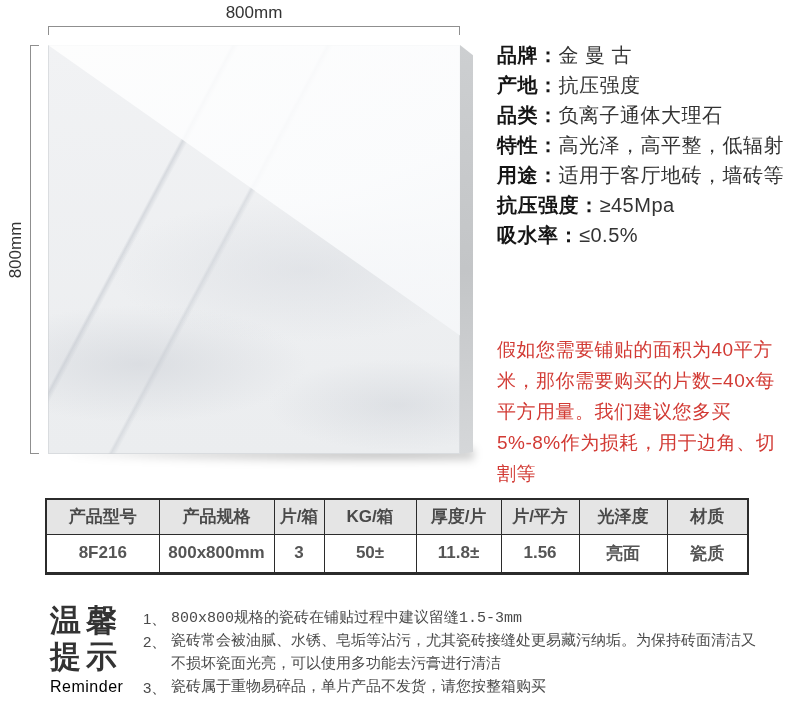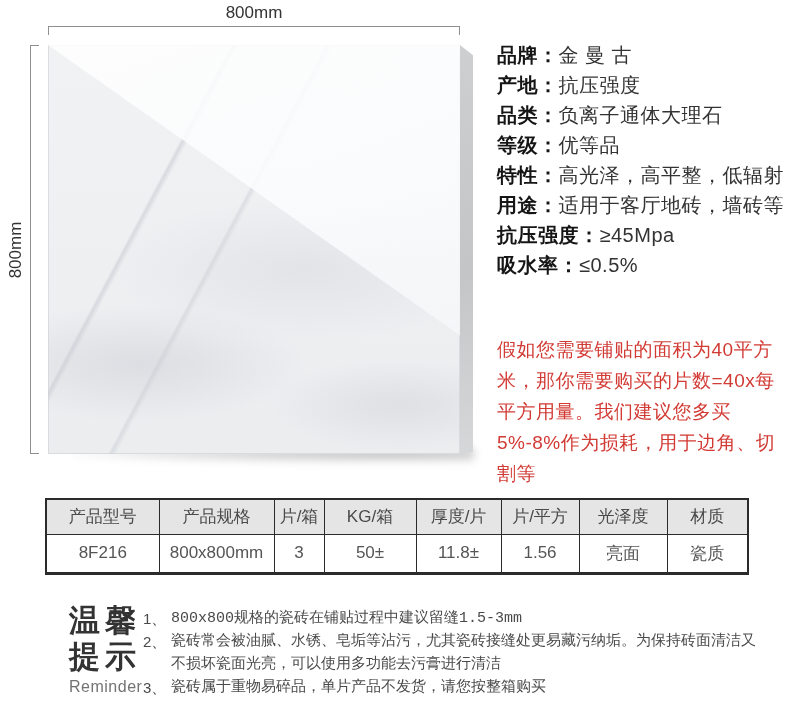--- a/index.html
+++ b/index.html
@@ -77,35 +77,35 @@
   
   .spec-table {
     position:absolute; left:45px; top:498px; width:702px;
     border-collapse:collapse; table-layout:fixed;
     border:2px solid var(--border-dark, #2b2b2b);
     border-bottom-width:3px;
   }
   .spec-table th, .spec-table td {
     border:1.5px solid var(--border-dark, #2b2b2b);
     text-align:center; vertical-align:middle;
-    font-weight:400; overflow:hidden;
+    font-weight:700; overflow:hidden;
   }
   .spec-table th {
     height:35px; background:var(--table-header-bg, #e5e5e5);
     font-size:17px; color:#4a4a4a;
   }
   .spec-table td { height:39px; font-size:17px; color:#555; }
 
   
-  .reminder-title { position:absolute; left:69px; top:603px; width:90px; text-align:left; }
+  .reminder-title { position:absolute; left:50px; top:603px; width:90px; text-align:left; }
   .reminder-title .big {
     font-size:31px; line-height:36px; font-weight:700;
     color:#333; letter-spacing:5px; white-space:nowrap;
   }
-  .reminder-sub { font-size:16px; color:#737373; margin-top:3px; letter-spacing:.5px; }
+  .reminder-sub { font-size:16px; color:#000000; margin-top:3px; letter-spacing:.5px; }
 
   .notes { position:absolute; left:143px; top:607px; width:614px; }
   .note { display:flex; font-size:15px; line-height:23px; color:#4a4a4a; }
   .note-num { flex:none; width:28px; }
   .note-text { flex:1;font-family:Liberation Mono, monospace; }
 </style>
 </head>
 <body>
 
 <div class="page">
@@ -118,21 +118,20 @@
   <div class="tile-shadow"></div>
   <div class="tile">
     <div class="tile-gloss"></div>
   </div>
   <div class="tile-side"></div>
 
   <div class="specs">
     <div class="spec-row"><span class="spec-label">品牌：</span><span class="spec-value">金 曼 古</span></div>
     <div class="spec-row"><span class="spec-label">产地：</span><span class="spec-value">抗压强度</span></div>
     <div class="spec-row"><span class="spec-label">品类：</span><span class="spec-value">负离子通体大理石</span></div>
-    <div class="spec-row"><span class="spec-label">等级：</span><span class="spec-value">优等品</span></div>
     <div class="spec-row"><span class="spec-label">特性：</span><span class="spec-value">高光泽，高平整，低辐射</span></div>
     <div class="spec-row"><span class="spec-label">用途：</span><span class="spec-value">适用于客厅地砖，墙砖等</span></div>
     <div class="spec-row"><span class="spec-label">抗压强度：</span><span class="spec-value">≥45Mpa</span></div>
     <div class="spec-row"><span class="spec-label">吸水率：</span><span class="spec-value">≤0.5%</span></div>
   </div>
 
   <div class="purchase-note">假如您需要铺贴的面积为40平方米，那你需要购买的片数=40x每平方用量。我们建议您多买5%-8%作为损耗，用于边角、切割等</div>
 
   <table class="spec-table">
     <colgroup>

